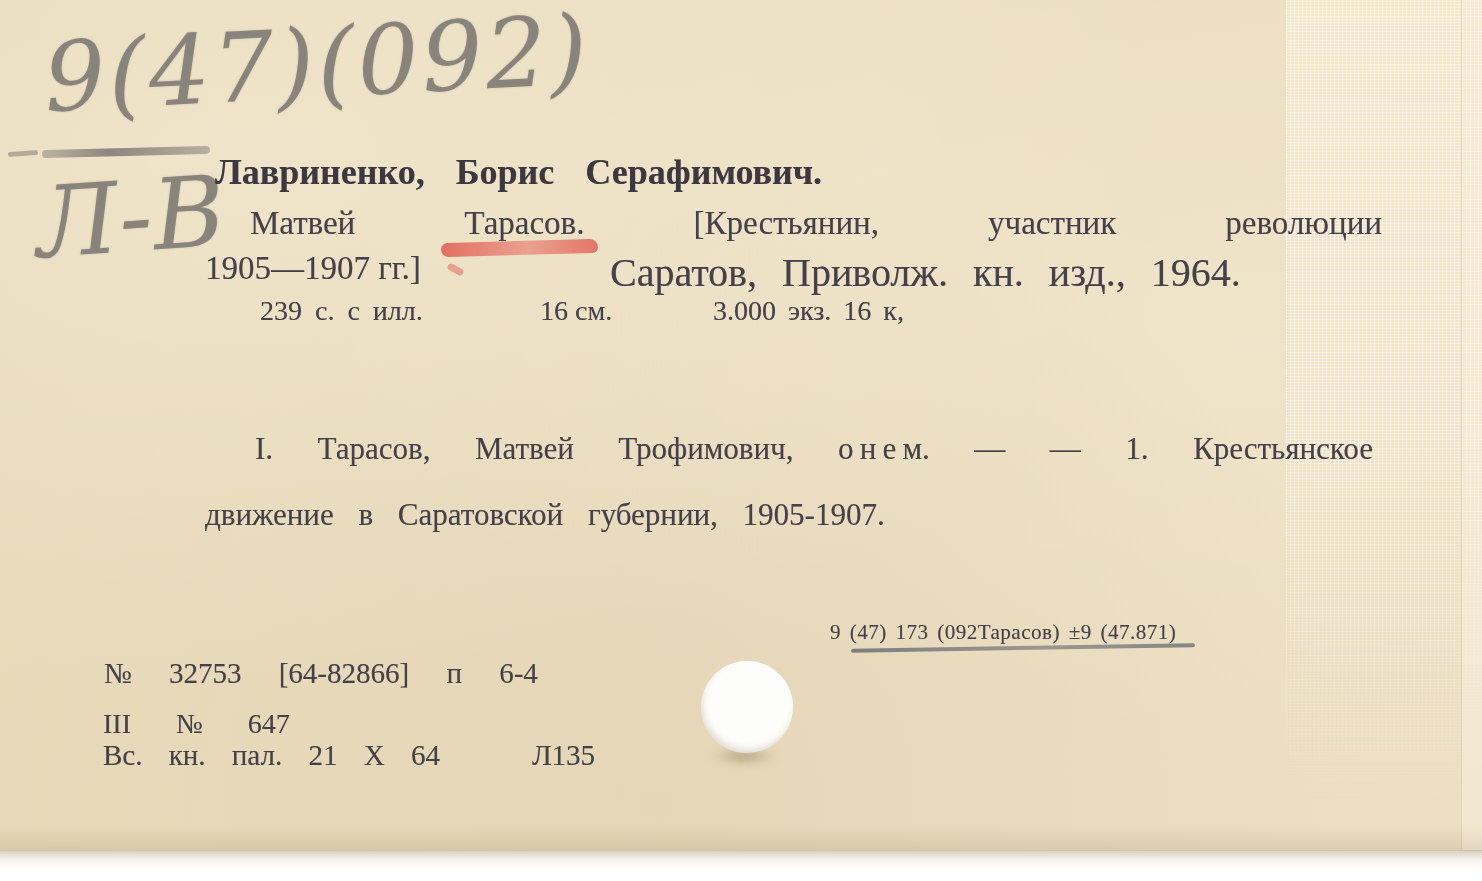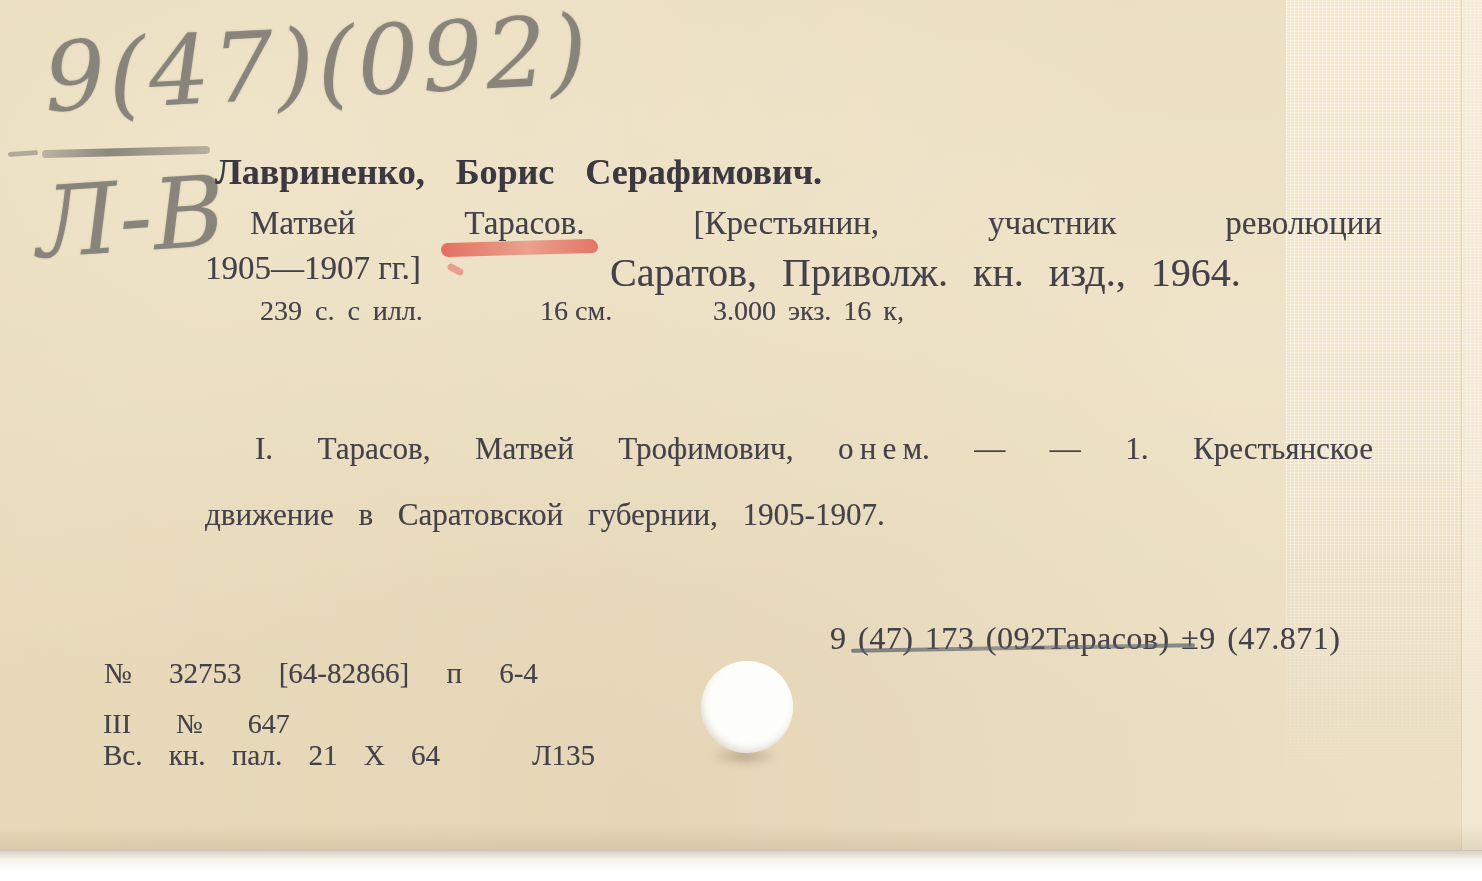--- a/index.html
+++ b/index.html
@@ -79,21 +79,21 @@
   .title1{left:250px;top:204px;width:1132px;font-size:33px;white-space:normal;
     text-align:justify;text-align-last:justify;}
   .title2a{left:205px;top:249px;font-size:33px;}
   .title2b{left:610px;top:249px;font-size:40px;word-spacing:15px;}
   .coll1{left:260px;top:294px;font-size:28px;word-spacing:6px;}
   .coll2{left:540px;top:294px;font-size:28px;}
   .coll3{left:713px;top:294px;font-size:28px;word-spacing:5px;}
   .tracing1{left:255px;top:431px;width:1118px;font-size:31px;white-space:normal;
     text-align:justify;text-align-last:justify;}
   .tracing2{left:205px;top:476px;font-size:31px;word-spacing:17px;margin-top:21px;}
-  .classline{left:830px;top:620px;font-size:32px;word-spacing:3px;letter-spacing:0.5px;}
+  .classline{left:830px;top:620px;font-size:21px;word-spacing:3px;letter-spacing:0.5px;}
   .reg1{left:104px;top:656px;font-size:29px;word-spacing:30px;}
   .reg2{left:103px;top:707px;font-size:28px;word-spacing:38px;}
   .reg3{left:103px;top:738px;font-size:29px;word-spacing:19px;}
   .reg3r{margin-left:92px;word-spacing:0;}
   
   .hole-shadow{
     position:absolute;left:699px;top:742px;width:90px;height:28px;border-radius:50%;
     background:radial-gradient(closest-side, rgba(108,88,58,.38), rgba(108,88,58,0) 75%);
     filter:blur(3px);
   }

